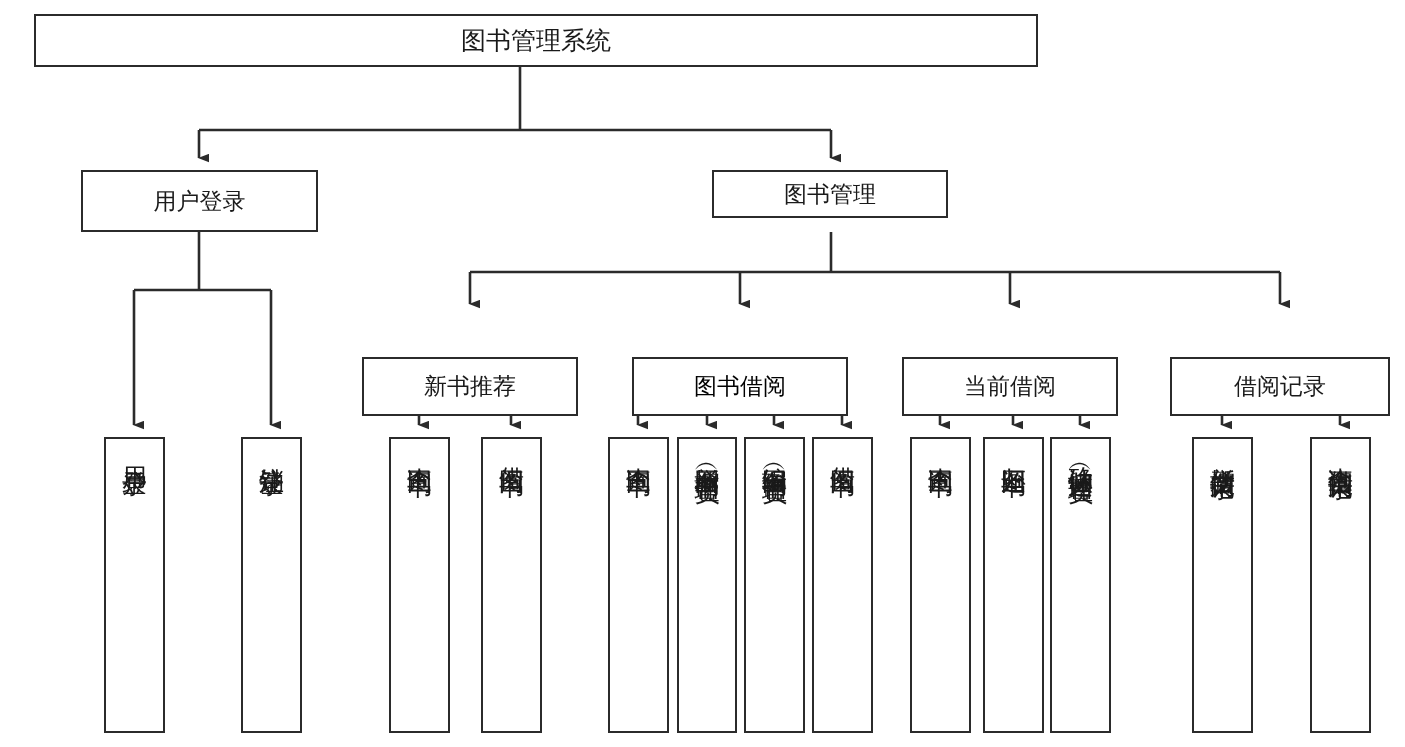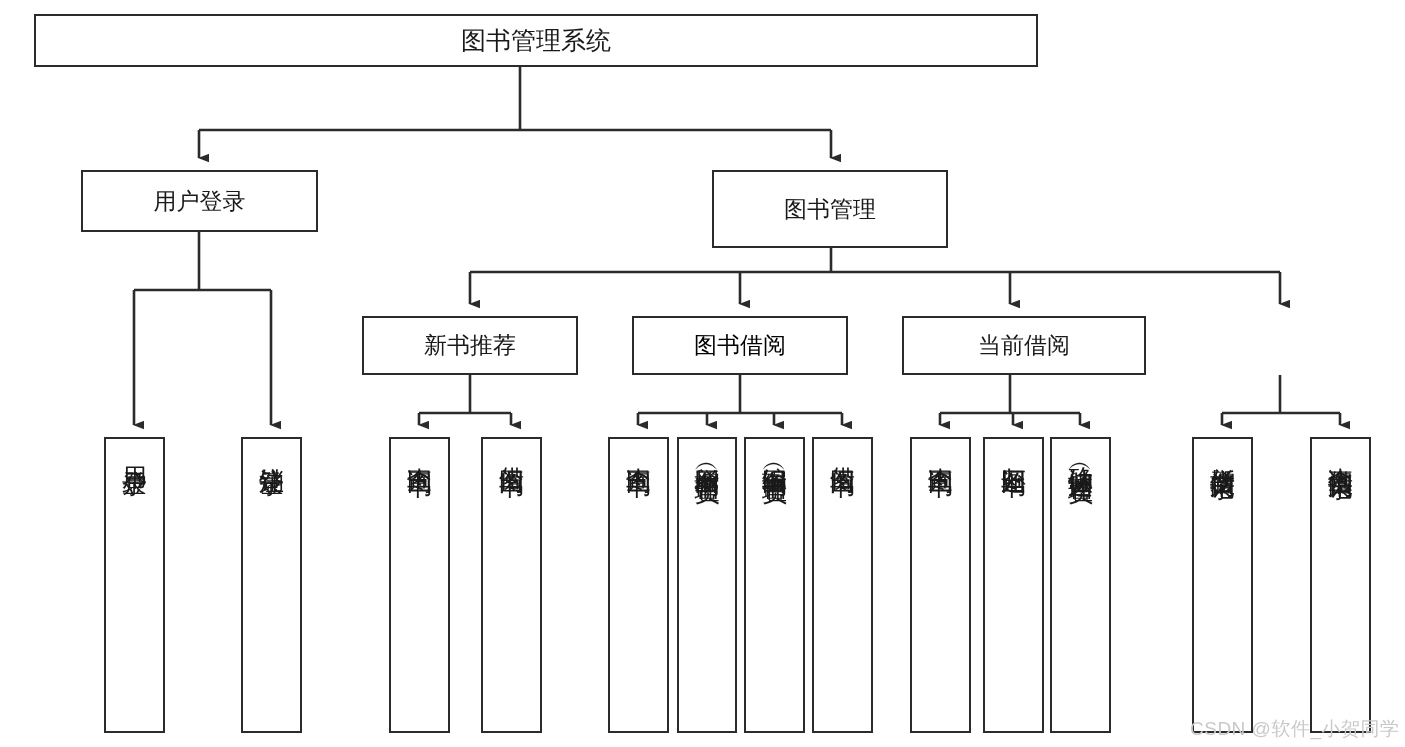--- a/index.html
+++ b/index.html
@@ -38,20 +38,21 @@
     text-align: center;
   }
   .node.root {
     font-size: 25px;
   }
   .node.lvl2 {
     font-size: 23px;
   }
   .node.lvl3 {
     font-size: 23px;
+    margin-top: 41px;
   }
   .node.leaf {
     font-size: 25px;
     align-items: flex-start;
     justify-content: center;
     padding-top: 8px;
   }
   .vtext {
     writing-mode: vertical-rl;
     text-orientation: upright;
@@ -123,32 +124,35 @@
     </g>
   </svg>
 
   <div class="node root" style="left: 34px; top: 14px; width: 1004px; height: 53px; border-color: rgb(43, 43, 43); color: rgb(26, 26, 26);">
     <span>图书管理系统</span>
   </div>
 
   <div class="node lvl2" style="left: 81px; top: 170px; width: 237px; height: 62px; border-color: rgb(43, 43, 43); color: rgb(26, 26, 26);">
     <span>用户登录</span>
   </div>
-  <div class="node lvl2" style="left: 712px; top: 170px; width: 236px; height: 78px; border-color: rgb(43, 43, 43); color: rgb(26, 26, 26);">
+  <div class="node lvl2" style="left: 712px; top: 170px; width: 236px; height: 48px; border-color: rgb(43, 43, 43); color: rgb(26, 26, 26);">
     <span>图书管理</span>
   </div>
 
   <div class="node lvl3" style="left: 362px; top: 316px; width: 216px; height: 59px; border-color: rgb(43, 43, 43); color: rgb(26, 26, 26);">
     <span>新书推荐</span>
   </div>
   <div class="node lvl3" style="left: 632px; top: 316px; width: 216px; height: 59px; border-color: rgb(43, 43, 43); color: #000000;">
     <span>图书借阅</span>
   </div>
-  <div class="node lvl3" style="left: 902px; top: 316px; width: 244px; height: 59px; border-color: rgb(43, 43, 43); color: rgb(26, 26, 26);">
+  <div class="node lvl3" style="left: 902px; top: 316px; width: 216px; height: 59px; border-color: rgb(43, 43, 43); color: rgb(26, 26, 26);">
     <span>当前借阅</span>
+  </div>
+  <div class="node lvl3" style="left: 1170px; top: 316px; width: 220px; height: 59px; border-color: rgb(43, 43, 43); color: rgb(26, 26, 26);">
+    <span>借阅记录</span>
   </div>
 
   <div class="node leaf" style="left: 104px; top: 437px; width: 61px; height: 296px; border-color: rgb(43, 43, 43); color: rgb(26, 26, 26);">
     <span class="vtext">用户登录</span>
   </div>
   <div class="node leaf" style="left: 241px; top: 437px; width: 61px; height: 296px; border-color: rgb(43, 43, 43); color: rgb(26, 26, 26);">
     <span class="vtext">注销登录</span>
   </div>
   <div class="node leaf" style="left: 389px; top: 437px; width: 61px; height: 296px; border-color: rgb(43, 43, 43); color: rgb(26, 26, 26);">
     <span class="vtext">查询图书</span>
@@ -177,15 +181,14 @@
   <div class="node leaf" style="left: 1050px; top: 437px; width: 61px; height: 296px; border-color: rgb(43, 43, 43); color: rgb(26, 26, 26);">
     <span class="vtext">确认归还（管理员）</span>
   </div>
   <div class="node leaf" style="left: 1192px; top: 437px; width: 61px; height: 296px; border-color: rgb(43, 43, 43); color: rgb(26, 26, 26);">
     <span class="vtext">新增借阅记录</span>
   </div>
   <div class="node leaf" style="left: 1310px; top: 437px; width: 61px; height: 296px; border-color: rgb(43, 43, 43); color: rgb(26, 26, 26);">
     <span class="vtext">查询借阅记录</span>
   </div>
 
-  <div class="watermark" style="left: 1190px; top: 716px; color: rgb(201, 201, 201);">CSDN @软件_小贺同学</div>
 
 </div>
 
 </body></html>

